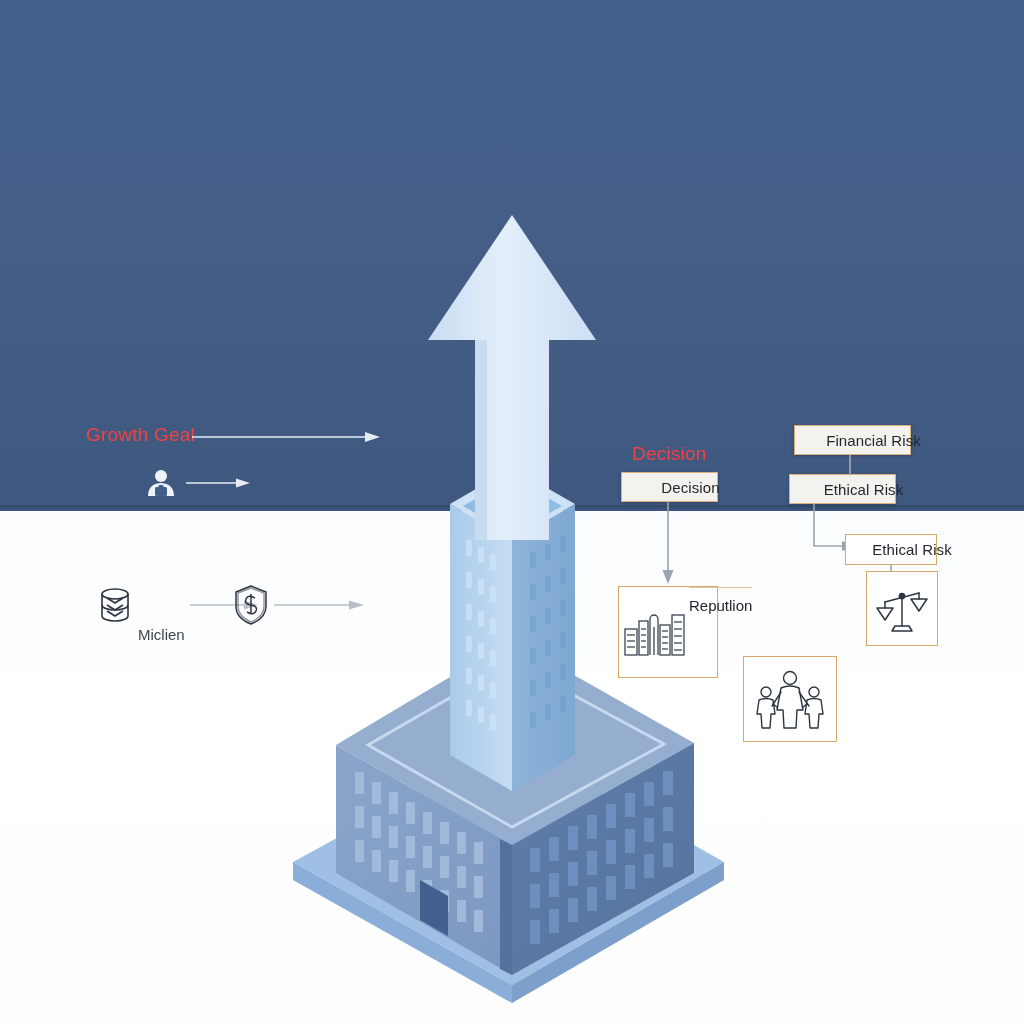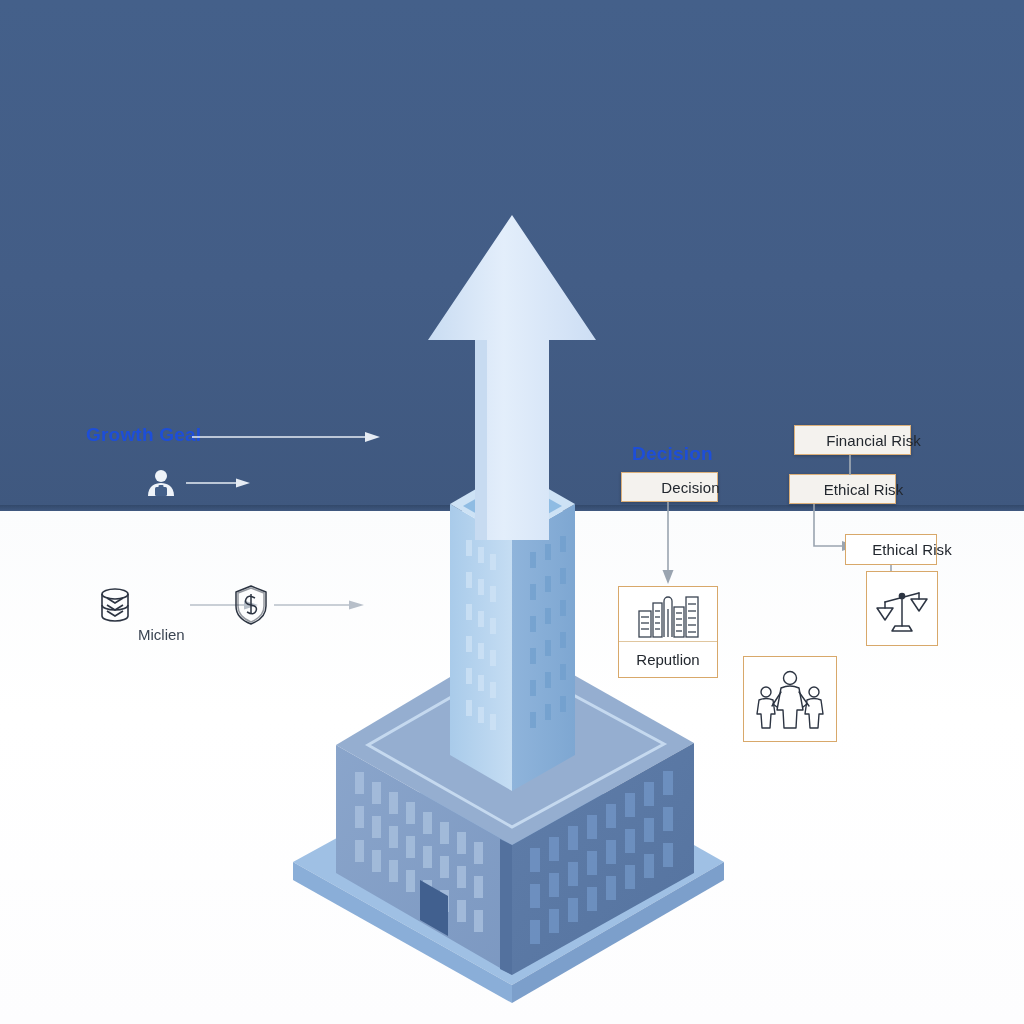--- a/index.html
+++ b/index.html
@@ -51,36 +51,36 @@
   .node.on-dark {
     background: #f4f2ee;
     border-color: #dcb07a;
     box-shadow: 0 1px 3px rgba(0,0,0,.25);
   }
 
   .icon-card {
     position: absolute;
     background: #ffffff;
     border: 1.5px solid #d8a86a;
-    display: flex; flex-direction: column;
+    display: flex; flex-direction: row;
   }
   .icon-card .art {
     flex: 1; display: flex; align-items: center; justify-content: center;
   }
   .icon-card .cap {
     border-top: 1.5px solid #e0c69e;
     height: 36px;
     display: flex; align-items: center; justify-content: center;
     font-size: 15px; color: #22272e;
   }
 
   .title-dark {
     position: absolute;
-    color: #1d4ed8;
-    font-weight: bold;
+    color: #ef4444;
+    font-weight: normal;
     font-size: 19px;
     letter-spacing: .2px;
     white-space: nowrap;
   }
 
   .conn { position: absolute; }
 
   .svg-ico { display: block; }
 </style>
 </head>

